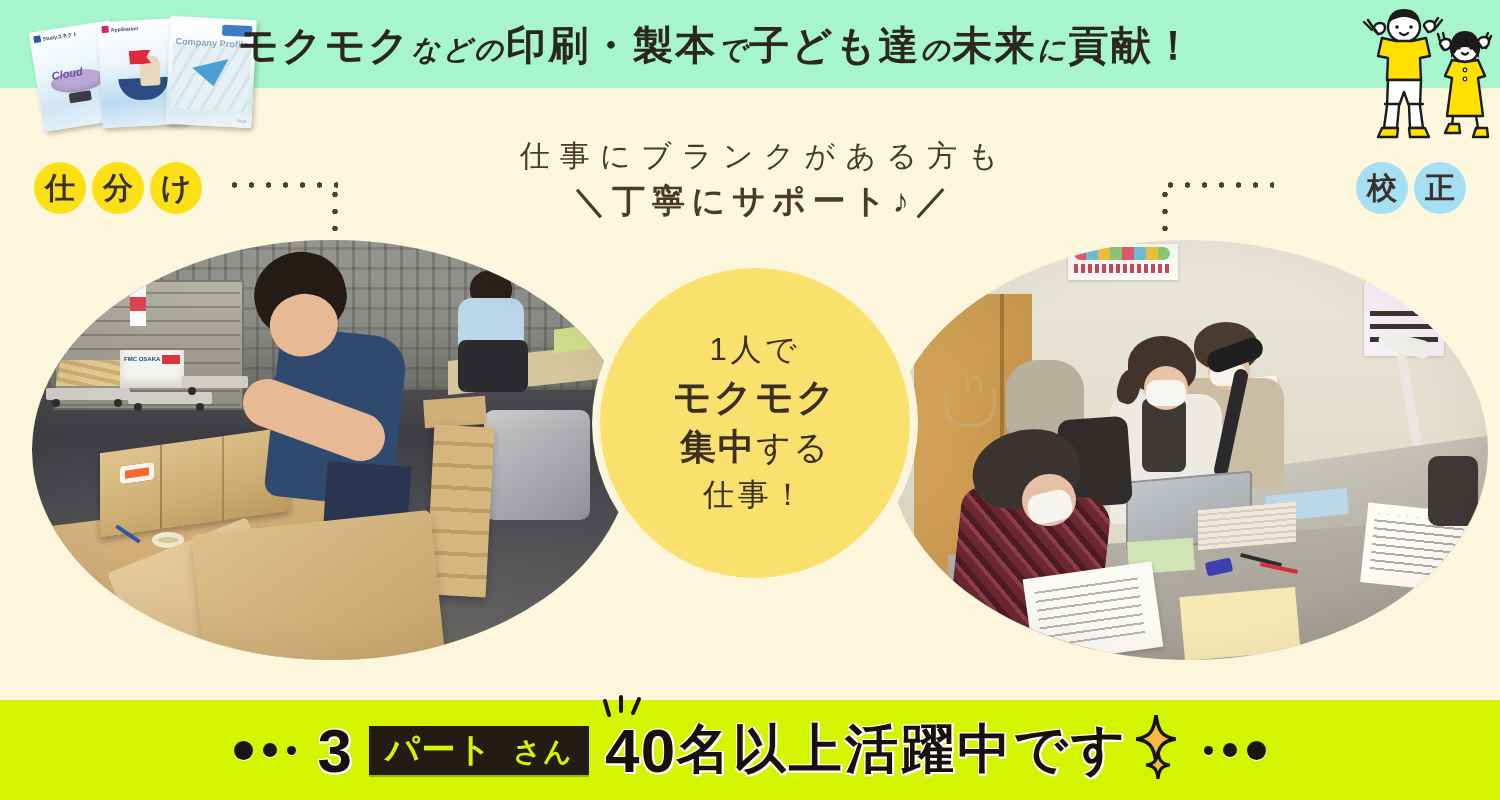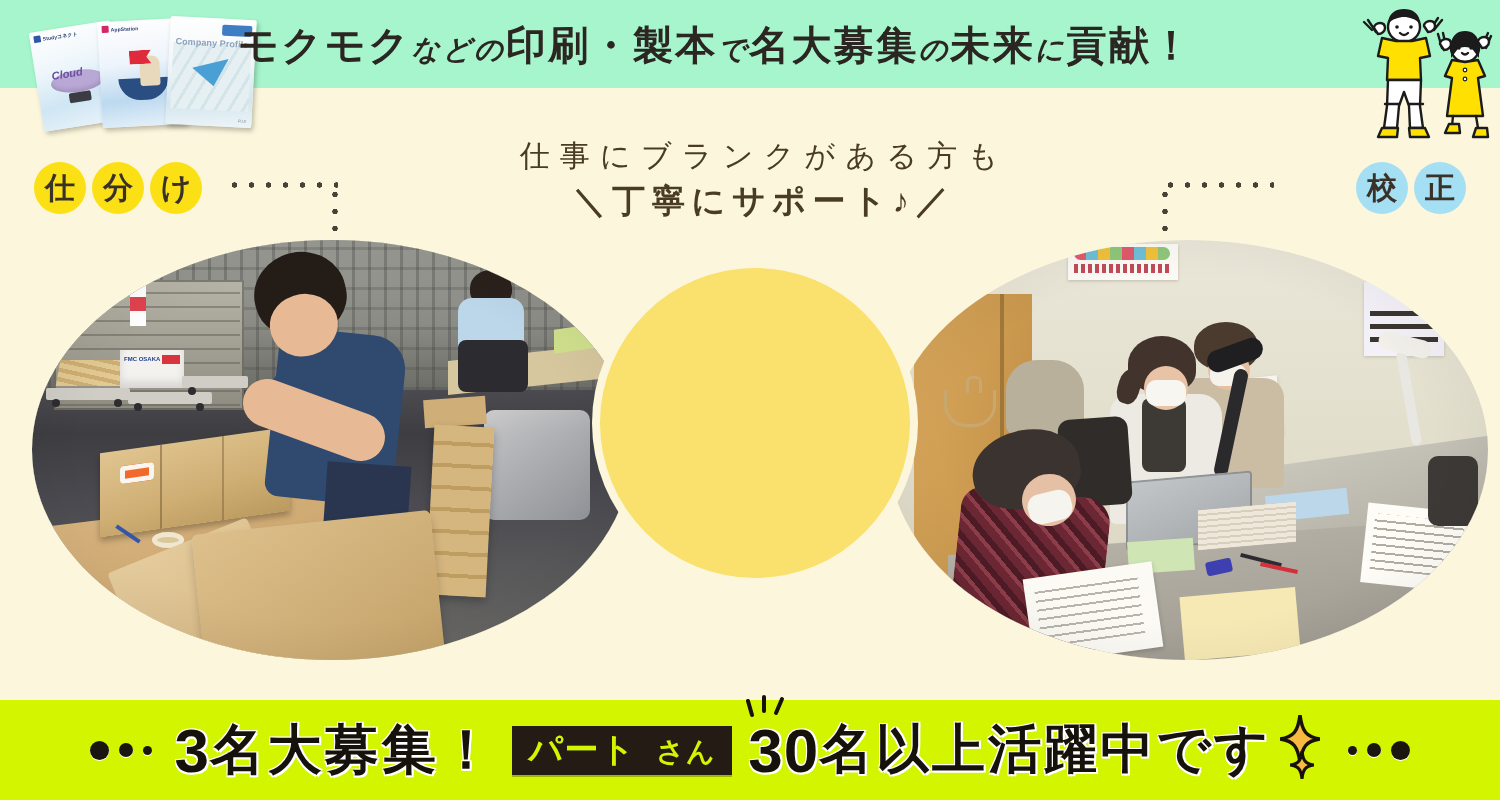--- a/index.html
+++ b/index.html
@@ -341,21 +341,21 @@
     <div class="broch b3">
       <span class="bshape bmapbg"></span>
       <span class="bbadge"></span>
       <span class="btitle" style="left:6px;top:20px;">Company Profile</span>
       <span class="bshape bplane"></span>
       <span class="bfoot">FUJI</span>
     </div>
   </div>
 
   <div class="header-title">
-    <span>モクモク</span><span class="sm">などの</span><span>印刷・製本</span><span class="sm">で</span><span>名大募集</span><span class="sm">の</span><span>未来</span><span class="sm">に</span><span>貢献！</span>
+    <span>モクモク</span><span class="sm">などの</span><span>印刷・製本</span><span class="sm">で</span><span>子ども達</span><span class="sm">の</span><span>未来</span><span class="sm">に</span><span>貢献！</span>
   </div>
 
   <div class="kids">
     <svg viewBox="0 0 146 140" width="146" height="140">
 
       <g stroke="#1b1b1b" stroke-width="2.4" fill="none" stroke-linecap="round" stroke-linejoin="round">
         <path d="M24 32 L16 20"></path>
           <path d="M20 30 L12 22"></path>
         <path d="M78 30 L86 18"></path>
           <path d="M82 30 L90 20"></path>
@@ -510,46 +510,51 @@
       </div>
       <div class="of-papers2"></div>
       <div class="of-yellowdoc"></div>
       <div class="of-vignette"></div>
     </div>
     <div class="photo-rim"></div>
   </div>
 
   <div class="center-ring"></div>
   <div class="center-circle"></div>
+  <div class="center-text">
+    <div class="ct-1">1人で</div>
+    <div class="ct-2">モクモク</div>
+    <div class="ct-3"><span>集中</span><span class="light">する</span></div>
+    <div class="ct-4">仕事！</div>
+  </div>
 
   <div class="bottom-band">
     <div class="bb-row">
 
       <span class="bb-dots-l">
         <span class="dot d-l"></span>
         <span class="dot d-m"></span>
         <span class="dot d-s"></span>
       </span>
 
       <span class="bb-main bb-num">3</span>
-      <span class="bb-main">名大募集！</span>
 
       <span class="part-box"><span>パート</span><span class="sml">さん</span></span>
 
       <span class="num20-wrap">
         <span class="accent-strokes">
           <svg viewBox="0 0 46 26" width="46" height="26">
             <g stroke="#17110C" stroke-width="4" stroke-linecap="round">
               <line x1="6" y1="22" x2="2" y2="8"></line>
               <line x1="18" y1="18" x2="18" y2="4"></line>
               <line x1="30" y1="20" x2="36" y2="6"></line>
             </g>
           </svg>
         </span>
-        <span class="bb-main bb-num">30</span>
+        <span class="bb-main bb-num">40</span>
       </span>
 
       <span class="bb-main bb-sub">名以上活躍中です</span>
 
       <span class="sparkles">
         <span class="sp sp-big">
           <svg viewBox="0 0 40 48" width="40" height="48">
             <path d="M20 0 C22 16 26 22 40 24 C26 26 22 32 20 48 C18 32 14 26 0 24 C14 22 18 16 20 0 Z" fill="#F7B940" stroke="#17110C" stroke-width="3.4" stroke-linejoin="round"></path>
           </svg>
         </span>

